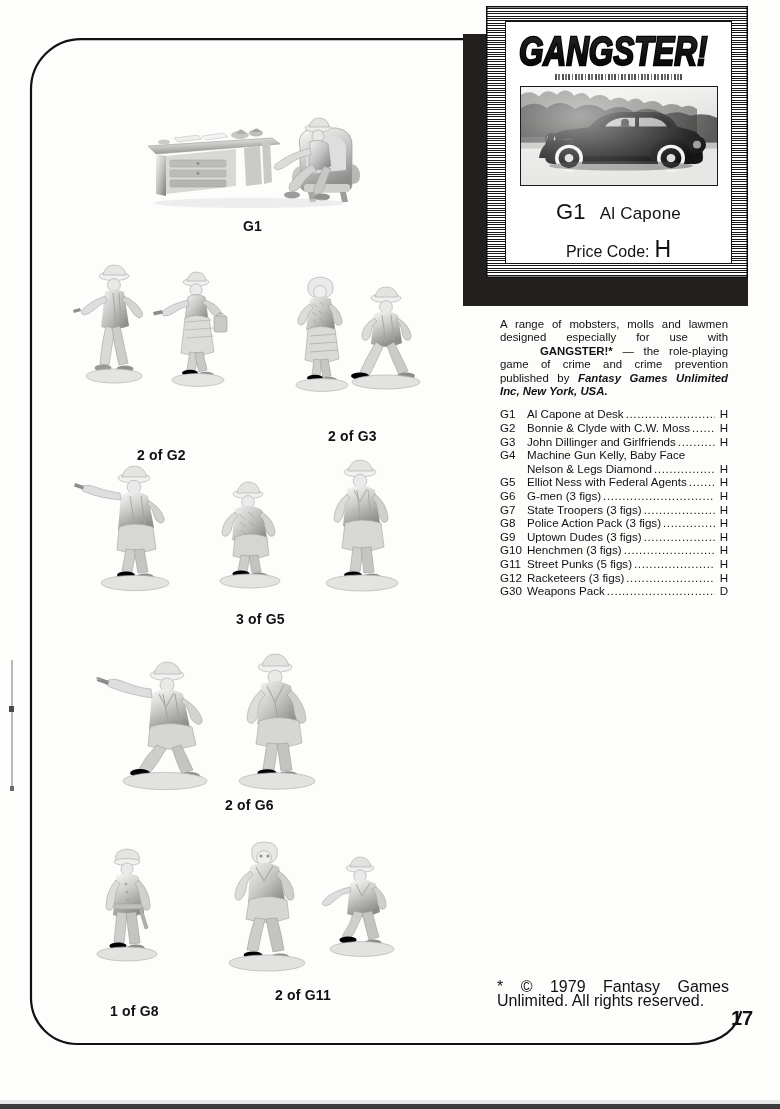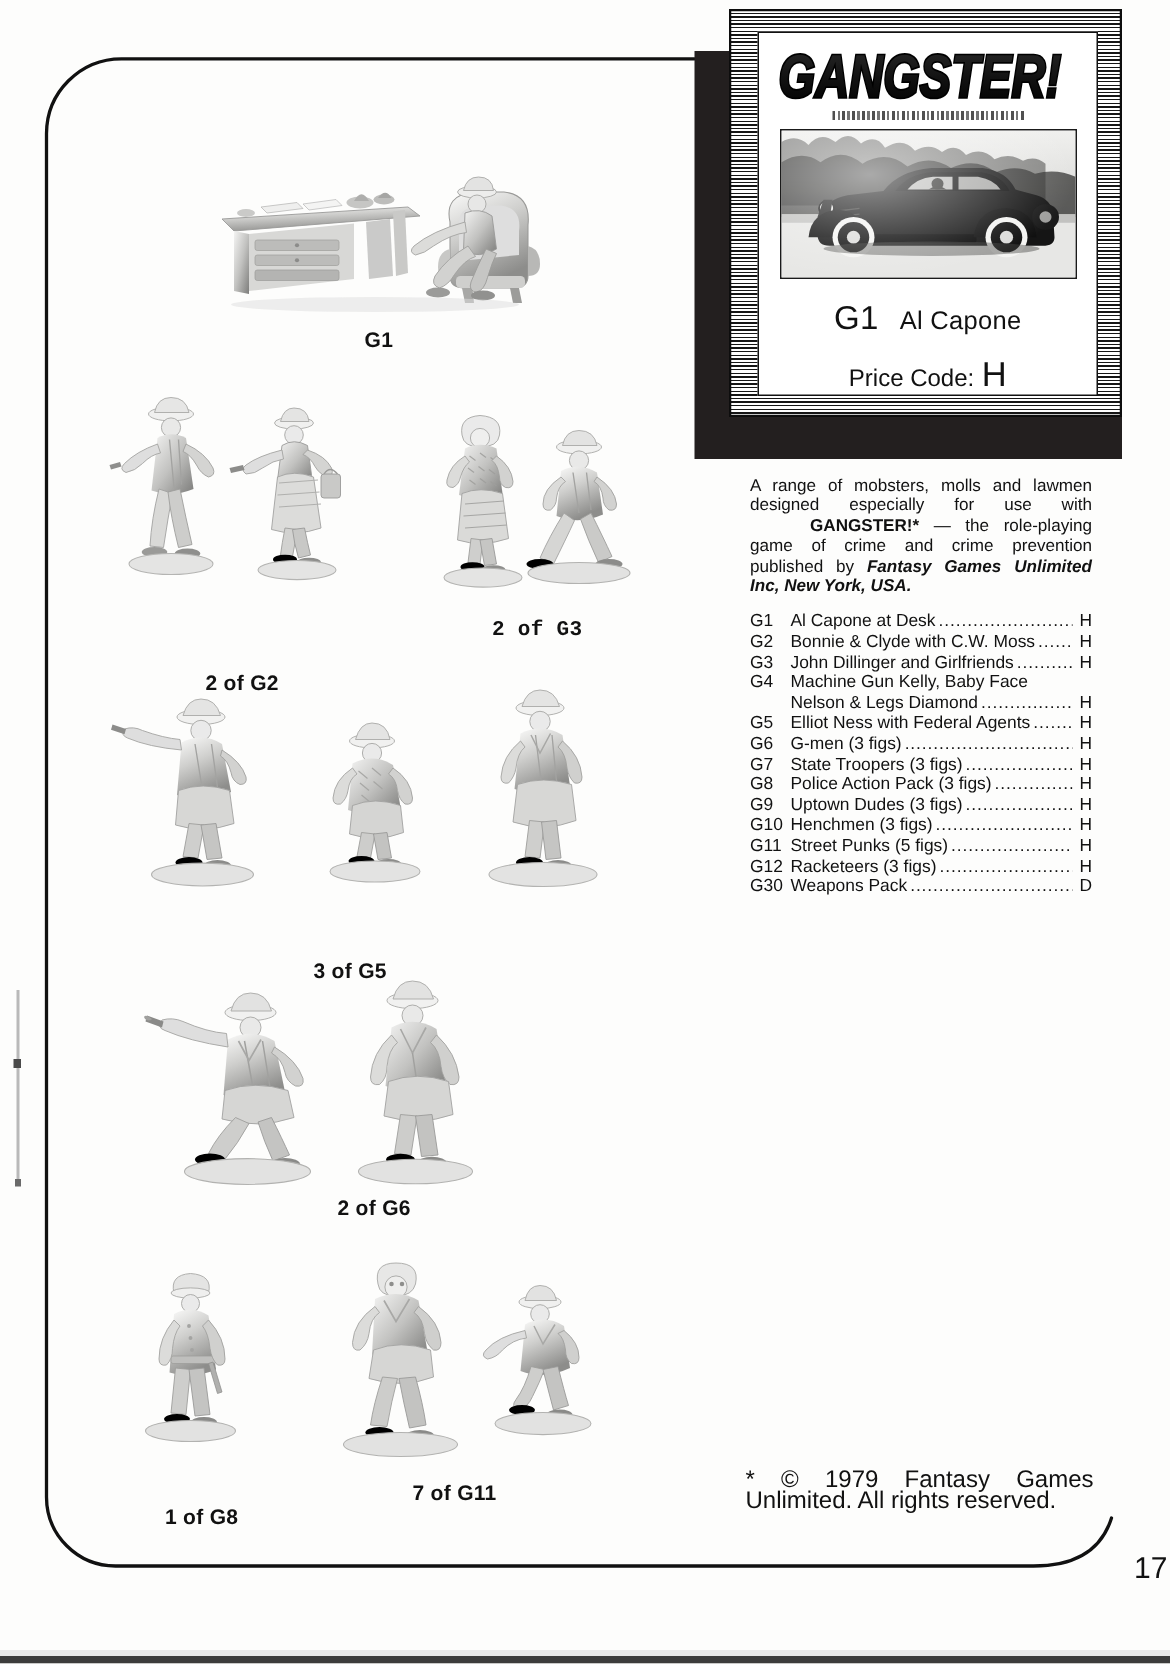--- a/index.html
+++ b/index.html
@@ -89,21 +89,21 @@
     position:absolute;font-size:14px;font-weight:bold;color:#111;
     letter-spacing:.2px;white-space:nowrap;
   }
 
   
   #copyright{
     position:absolute;left:497px;top:980px;width:232px;
     font-size:16px;line-height:13.6px;color:#111;text-align:justify;
   }
   #pageno{
-    position:absolute;left:731px;top:1035px;font-size:20px;color:#111;font-weight:400;margin-left:25px;
+    position:absolute;left:731px;top:1007px;font-size:20px;color:#111;font-weight:700;
   }
   
   #scan-edge{position:absolute;left:0;top:1100px;width:780px;height:9px;background:#e9e9e9;}
   #scan-edge::after{content:"";position:absolute;left:0;top:4px;width:780px;height:5px;background:#1d1d1d;opacity:.85;}
 </style>
 </head>
 <body>
 
 <div id="page-frame">
   <svg width="716" height="1008" viewBox="0 0 716 1008" fill="none" xmlns="http://www.w3.org/2000/svg">
@@ -623,22 +623,22 @@
     <path d="M280 73 q4 16 7 26 l-10 3 q-4 -15 -7 -27 Z" fill="#c4c4c2" stroke="#9a9a98" stroke-width="0.6"></path>
     <ellipse cx="256" cy="102" rx="8.6" ry="3.4" fill="#95959 3"></ellipse>
     <ellipse cx="281" cy="105" rx="8.6" ry="3.4" fill="#8a8a88"></ellipse>
     <ellipse cx="270" cy="111" rx="32" ry="7.4" fill="#e2e2e1" stroke="#b2b2b0" stroke-width="0.7"></ellipse>
   </g>
 </svg>
 
 <div id="captions-layer">
     <div class="cap" style="left: 243px; top: 218px;">G1</div>
     <div class="cap" style="left: 137px; top: 412px; margin-top: 35px;">2 of G2</div>
-    <div class="cap" style="left: 328px; top: 412px; font-family: Liberation Mono, monospace;">2 of G3</div>
-    <div class="cap" style="left: 209px; top: 611px; margin-top: 28px;">3 of G5</div>
+    <div class="cap" style="left: 328px; top: 428px;">2 of G3</div>
+    <div class="cap" style="left: 236px; top: 611px;">3 of G5</div>
     <div class="cap" style="left: 225px; top: 797px;">2 of G6</div>
     <div class="cap" style="left: 110px; top: 987px; margin-top: 16px;">1 of G8</div>
-    <div class="cap" style="left: 275px; top: 987px;">7 of G11</div>
+    <div class="cap" style="left: 275px; top: 987px;">2 of G11</div>
   </div>
 
 <div id="copyright">*  ©  1979  Fantasy  Games  Unlimited.  All rights reserved.</div>
 <div id="pageno">17</div>
 <div id="scan-edge"></div>
 
 </body></html>

